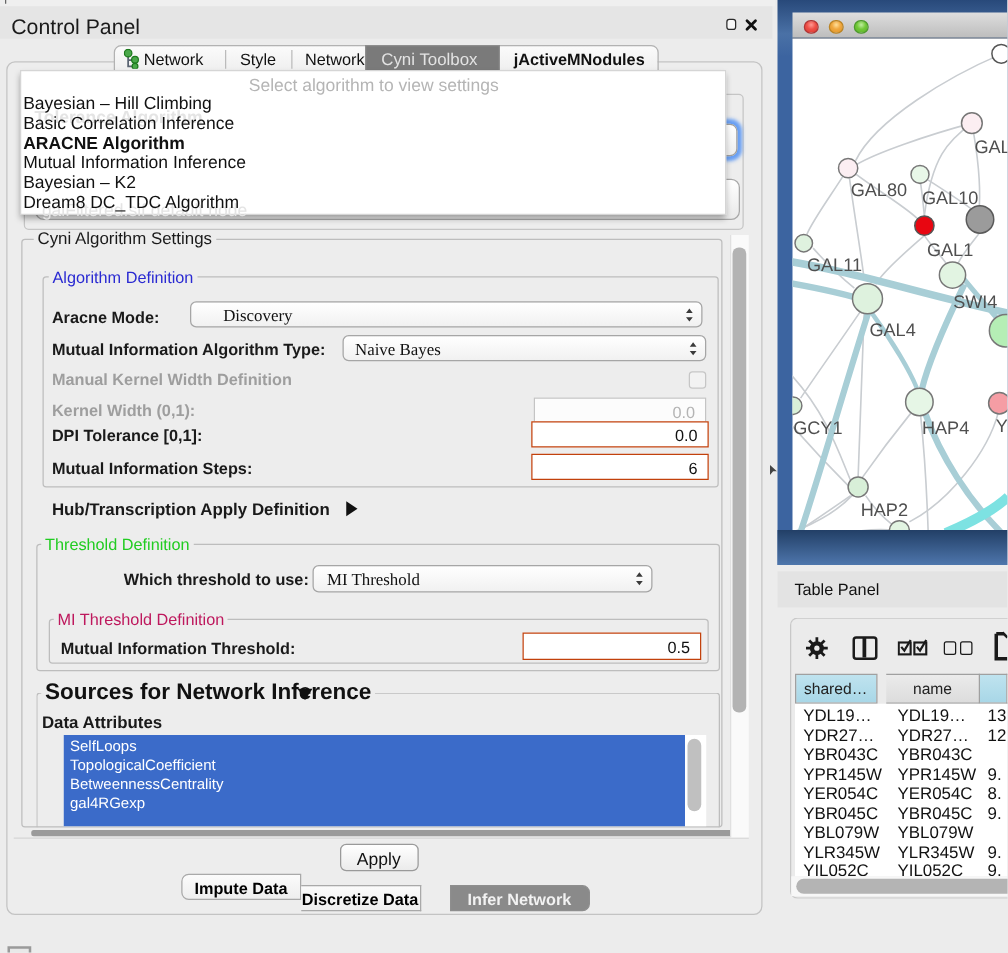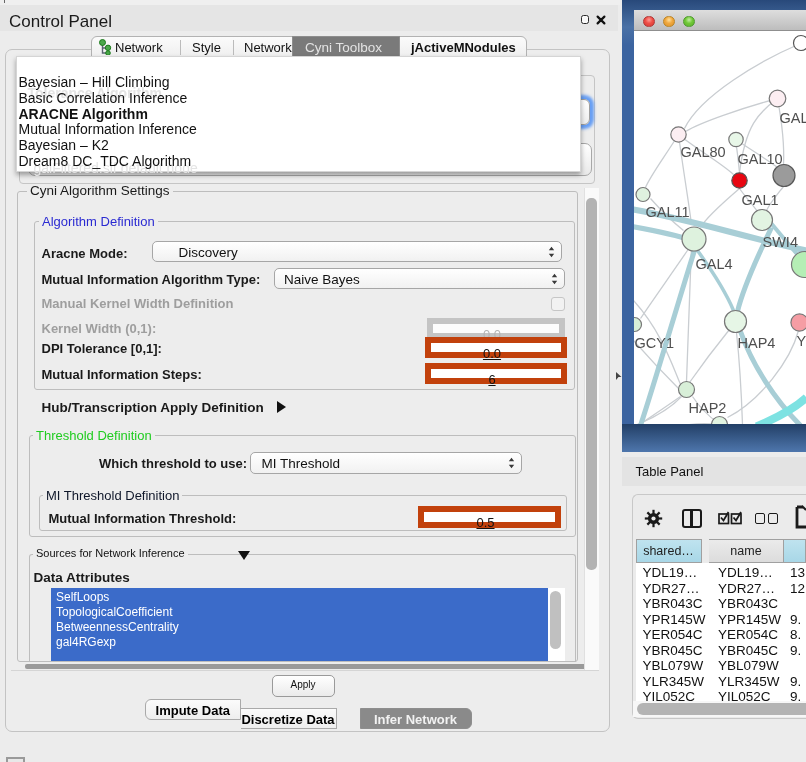--- a/index.html
+++ b/index.html
@@ -1,23 +1,23 @@
 <!DOCTYPE html>
 <html><head><meta charset="utf-8"><style>
 *{margin:0;padding:0;box-sizing:border-box;}
 html,body{width:806px;height:762px;}
 body{font-family:"Liberation Sans",sans-serif;background:#ececec;position:relative;overflow:hidden;}
 .abs{position:absolute;}
 .grp{position:absolute;border:1px solid #bdbdbd;border-radius:3px;}
 .gtit{position:absolute;background:#ededed;padding:0 3px;font-size:12px;line-height:13px;white-space:nowrap;}
 .lbl{position:absolute;font-size:13px;font-weight:bold;color:#1a1a1a;white-space:nowrap;}
 .combo{position:absolute;background:linear-gradient(#ffffff,#f1f1f1);border:1px solid #a6a6a6;border-radius:5px;font-size:13.5px;color:#111;}
-.combo span{position:absolute;left:26px;top:3px;}
+.combo span{position:absolute;left:26px;top:3px;font-family:Liberation Serif, serif;}
 .carr{position:absolute;right:6px;top:4px;}
-.field{position:absolute;background:#fff;border:6px solid #c2410c;font-size:13px;color:#111;text-align:center;padding:3px 8px 0 0;text-decoration:underline;}
+.field{position:absolute;background:#fff;border:1px solid #c2410c;font-size:13px;color:#111;text-align:right;padding:3px 8px 0 0;}
 </style></head>
 <body>
 
 <div class="abs" style="left:0;top:0;width:620px;height:5px;background:#efefef"></div>
 <div class="abs" style="left:4px;top:0;width:1px;height:3px;background:#666"></div>
 <div class="abs" style="left:0;top:5px;width:618px;height:26px;background:#e5e5e5"></div>
 <div class="abs" style="left:9px;top:12px;font-size:17px;color:#1a1a1a">Control Panel</div>
 <div class="abs" style="left:581px;top:15px;width:8px;height:9px;border:1.5px solid #2a2a2a;border-radius:2.5px;background:#f8f8f8"></div>
 <svg class="abs" style="left:596px;top:14.5px" width="10" height="10" viewBox="0 0 10 10">
     <path d="M1.6 1.6 L8.4 8.4 M8.4 1.6 L1.6 8.4" stroke="#111" stroke-width="2.2" stroke-linecap="round"></path>
@@ -41,20 +41,21 @@
  <div class="abs" style="left:153px;top:4px">Network</div>
  <div class="abs" style="left:214px;top:4px;color:#e3e3e3;font-size:13.5px">Cyni Toolbox</div>
  <div class="abs" style="left:320px;top:4px;font-weight:bold">jActiveMNodules</div>
 </div>
 
 <div class="abs" style="left:19px;top:75px;width:576px;height:109px;border:1px solid #c5c5c5;border-radius:4px;background:#ededed"></div>
 <div class="abs" style="left:300px;top:99px;width:290px;height:26px;background:linear-gradient(#fff,#eee);border:1px solid #9f9f9f;border-radius:6px;box-shadow:0 0 3px 3.5px rgba(80,145,245,.85)"></div>
 <div class="abs" style="left:28px;top:143px;width:564px;height:33px;background:linear-gradient(#fff,#e9e9e9);border:1px solid #a8a8a8;border-radius:7px"></div>
 
 <div class="abs" id="popup" style="left:15.5px;top:55.5px;width:565px;height:116.5px;background:#fff;border:1px solid #d5d5d5;box-shadow:0 3px 5px rgba(0,0,0,.35);font-size:14px;color:#111;z-index:30">
+ <div class="abs" style="left:0;top:3px;width:565px;text-align:center;color:#b5b5b5">Select algorithm to view settings</div>
  <div class="abs" style="left:11px;top:28px;color:#e4e4e4;font-weight:bold">Tolerance Algorithm</div>
  <div class="abs" style="left:17px;top:103px;color:#e4e4e4">galFiltered.sif default node</div>
  <div class="abs" style="left:2px;top:18.5px;line-height:15.8px">Bayesian – Hill Climbing<br>Basic Correlation Inference<br><b>ARACNE Algorithm</b><br>Mutual Information Inference<br>Bayesian – K2<br>Dream8 DC_TDC Algorithm</div>
 </div>
 
 <div class="grp" style="left:17px;top:191px;width:561px;height:471px"></div>
 <div class="gtit" style="left:27px;top:184px;color:#1a1a1a;font-size:13.5px">Cyni Algorithm Settings</div>
 
 <div class="grp" style="left:34px;top:220.5px;width:541px;height:169px"></div>
 <div class="gtit" style="left:39px;top:214.5px;color:#2a2ad2;font-size:13px">Algorithm Definition</div>
@@ -95,39 +96,39 @@
 
 <div class="lbl" style="left:99px;top:456px">Which threshold to use:</div>
 <div class="combo" style="left:249.5px;top:451.5px;width:272px;height:22px">
     <span style="left:11px">MI Threshold</span>
     <svg class="carr" width="7" height="12" viewBox="0 0 7 12">
       <path d="M3.5 0.8 L6.2 4.3 L0.8 4.3 Z M3.5 11.2 L6.2 7.7 L0.8 7.7 Z" fill="#3a3a3a"></path>
     </svg>
   </div>
 
 <div class="grp" style="left:38.5px;top:494.5px;width:528px;height:36.5px"></div>
-<div class="gtit" style="left:43px;top:488.5px;color:#0f172a;font-size:13px">MI Threshold Definition</div>
+<div class="gtit" style="left:43px;top:488.5px;color:#be185d;font-size:13px">MI Threshold Definition</div>
 <div class="lbl" style="left:48.5px;top:511px">Mutual Information Threshold:</div>
 <div class="field" style="left:418px;top:505.5px;width:143px;height:22px">0.5</div>
 
 <div class="grp" style="left:28.5px;top:553.5px;width:547px;height:108px;border-bottom:none;border-radius:3px 3px 0 0"></div>
-<div class="gtit" style="left:33px;top:547px;color:#111;font-size:11px;font-weight:normal">Sources for Network Inference</div>
+<div class="gtit" style="left:33px;top:547px;color:#111;font-size:18px;font-weight:bold">Sources for Network Inference</div>
 <div class="abs" style="left:238px;top:551px;width:0;height:0;border-top:9px solid #111;border-left:6.5px solid transparent;border-right:6.5px solid transparent"></div>
 <div class="lbl" style="left:33.5px;top:570px;font-size:13.5px">Data Attributes</div>
 <div class="abs" style="left:51px;top:587.5px;width:513.5px;height:73px;background:#fff"></div>
 <div class="abs" style="left:51px;top:587.5px;width:496.5px;height:73px;background:#3b6bc9;color:#fff;font-size:12px;line-height:15.3px;padding:2px 0 0 5px">SelfLoops<br>TopologicalCoefficient<br>BetweennessCentrality<br>gal4RGexp</div>
 <div class="abs" style="left:549.5px;top:590.5px;width:11.5px;height:58px;background:#c0c0c0;border-radius:6px"></div>
 
 <div class="abs" style="left:25px;top:664px;width:573px;height:4.5px;background:#9a9a9a;border-radius:2px"></div>
 <div class="abs" style="left:11px;top:670px;width:588px;height:1px;background:#d5d5d5"></div>
 
 <div class="abs" style="left:584px;top:188px;width:14.5px;height:482px;background:#fafafa;border-left:1px solid #e0e0e0"></div>
 <div class="abs" style="left:586px;top:198px;width:10.5px;height:372px;background:#b3b3b3;border-radius:5px"></div>
 
-<div class="abs" style="left:271.5px;top:675px;width:63px;height:22px;background:linear-gradient(#ffffff,#ebebeb);border:1px solid #9a9a9a;border-radius:5px;font-size:10px;color:#111;text-align:center;padding-top:3px">Apply</div>
+<div class="abs" style="left:271.5px;top:675px;width:63px;height:22px;background:linear-gradient(#ffffff,#ebebeb);border:1px solid #9a9a9a;border-radius:5px;font-size:14px;color:#111;text-align:center;padding-top:3px">Apply</div>
 
 <div class="abs" style="left:145px;top:699px;width:95.5px;height:21px;background:linear-gradient(#fbfbfb,#eeeeee);border:1px solid #a9a9a9;border-radius:6px 0 0 6px;font-size:13px;font-weight:bold;text-align:center;padding-top:3px">Impute Data</div>
 <div class="abs" style="left:240.5px;top:707.5px;width:96px;height:21px;background:linear-gradient(#fbfbfb,#eeeeee);border:1px solid #a9a9a9;border-left:none;font-size:13px;font-weight:bold;text-align:center;padding-top:3px">Discretize Data</div>
 <div class="abs" style="left:359.5px;top:707.5px;width:112px;height:21px;background:#8a8a8a;border:1px solid #8e8e8e;border-radius:0 6px 6px 0;font-size:13px;font-weight:bold;color:#f2f2f2;text-align:center;padding-top:3px">Infer Network</div>
 
 <div class="abs" style="left:5.5px;top:757px;width:19px;height:10px;border:2px solid #9a9a9a;background:#e8e8e8"></div>
 
 <svg class="abs" style="left:615px;top:371px" width="8" height="10" viewBox="0 0 8 10">
     <path d="M1 9 L1 1 L6.5 6 L3.5 6 Z" fill="#444"></path>
   </svg>

